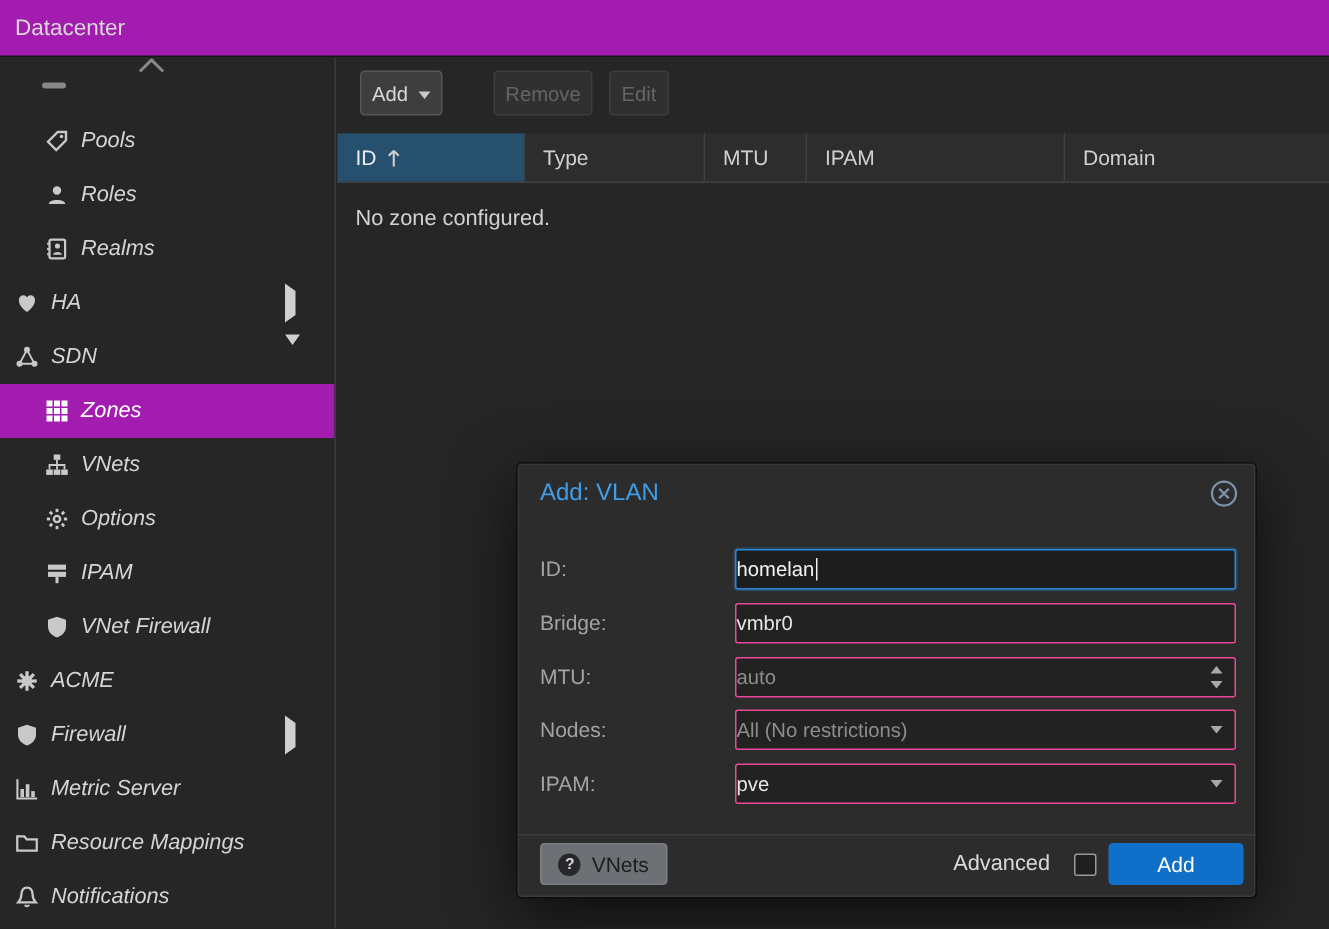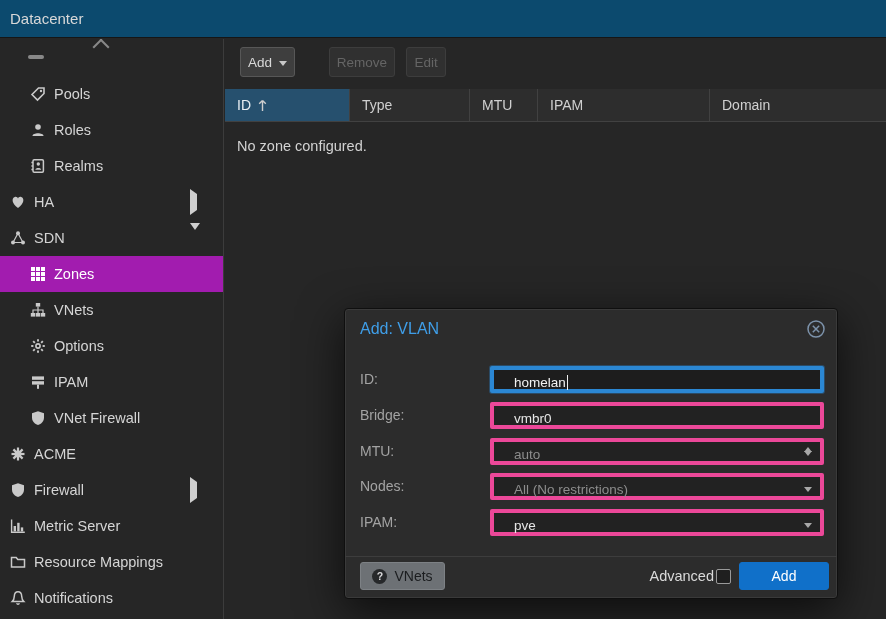--- a/index.html
+++ b/index.html
@@ -7,42 +7,42 @@
   body {
     background:#262626;
     font-family:"Liberation Sans","DejaVu Sans",sans-serif;
     font-size:14px; color:#d5d5d5;
     position:relative;
   }
 
   
   .topbar {
     position:absolute; top:0; left:0; width:886px; height:38px;
-    background:#0c4a6e; border-bottom:1px solid #161616;
+    background:#a21caf; border-bottom:1px solid #161616;
   }
   .topbar .title {
     position:absolute; left:10px; top:0; line-height:38px;
     font-size:15px; color:#d8d8d8;
   }
 
   
   .sidebar {
     position:absolute; top:39px; left:0; width:224px; bottom:0;
     background:#262626; border-right:1px solid #3c3c3c; overflow:hidden;
   }
   .side-item {
     position:absolute; left:0; width:223px; height:36px; cursor:pointer;
   }
   .side-item .icon {
     position:absolute; top:10px; width:16px; height:16px; color:#c9c9c9;
   }
   .side-item.top .icon { left:10px; }
   .side-item.sub .icon { left:30px; }
   .side-item .lbl {
-    position:absolute; top:0; line-height:36px; font-size:14.5px; color:#d5d5d5;
+    position:absolute; top:0; line-height:36px; font-size:14.5px; color:#d5d5d5;font-style:italic;
   }
   .side-item.top .lbl { left:34px; }
   .side-item.sub .lbl { left:54px; }
   .side-item.selected { background:#a21caf; }
   .side-item.selected .lbl, .side-item.selected .icon { color:#ffffff; }
   .expander {
     position:absolute; left:190px; top:50%; transform:translateY(-50%);
   }
   .tri-right { width:0; height:0; border-left:7px solid #cfcfcf;
     border-top:5px solid transparent; border-bottom:5px solid transparent; }
@@ -89,22 +89,22 @@
     box-shadow:0 12px 45px rgba(0,0,0,.68), 0 0 0 1px #3a3a3a inset;
   }
   .dlg-title {
     position:absolute; left:15px; top:11px; font-size:16px; color:#3f9ee8;
   }
   .dlg-close { position:absolute; right:11px; top:10px; width:20px; height:20px; cursor:pointer; }
   .drow { position:absolute; left:0; width:100%; height:27px; }
   .dlabel { position:absolute; left:15px; top:0; line-height:27px; font-size:14px; color:#a3a3a3; }
   .dfield {
     position:absolute; left:145px; top:0; width:334px; height:27px;
-    background:#222222; border:4px solid #ec4899; border-radius:2px;
-    line-height:25px; padding:0 20px; font-size:13.5px; color:#e6e6e6; cursor:text;
+    background:#222222; border:1px solid #ec4899; border-radius:2px;
+    line-height:25px; padding:0 0; font-size:13.5px; color:#e6e6e6; cursor:text;
   }
   .dfield.focused {
     background:#1d1d1d; border-color:#2b87d3;
     box-shadow:0 0 0 1px rgba(43,135,211,.35);
     color:#f2f2f2;
   }
   .dfield.muted { color:#8d8d8d; }
   .dfield.select, .dfield.spinner { cursor:pointer; }
   .text-caret { display:inline-block; width:1px; height:15px; background:#eeeeee;
     vertical-align:-3px; margin-left:1px; }
@@ -129,21 +129,21 @@
     background:#6d7175; border:1px solid #7d8185; border-radius:3px;
     display:flex; align-items:center; justify-content:center; gap:7px; cursor:pointer;
   }
   .help-q {
     width:15px; height:15px; border-radius:50%; background:#26282a; color:#d8d8da;
     font-size:10.5px; line-height:15px; text-align:center; font-weight:bold;
   }
   .help-lbl { color:#1b1d1f; font-size:14px; }
   .adv-wrap {
     position:absolute; right:106px; top:253px; height:28px;
-    display:flex; align-items:center; gap:2px;
+    display:flex; align-items:center; gap:16px;
   }
   .adv-lbl { color:#dadada; font-size:14.5px; }
   .adv-box {
     width:15px; height:15px; background:#1f1f1f; border:1px solid #9a9a9a;
     border-radius:2px; cursor:pointer;
   }
   .add-btn {
     position:absolute; right:8px; top:253px; width:90px; height:28px;
     background:#1070c9; border:1px solid #1070c9; border-radius:3px;
     color:#ffffff; font-size:14px; display:flex; align-items:center;

